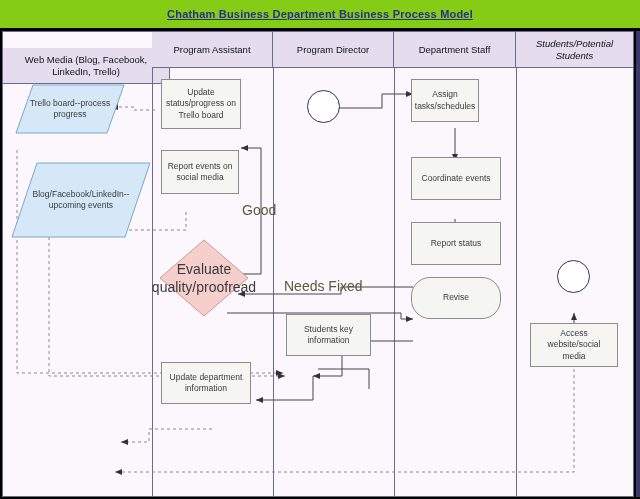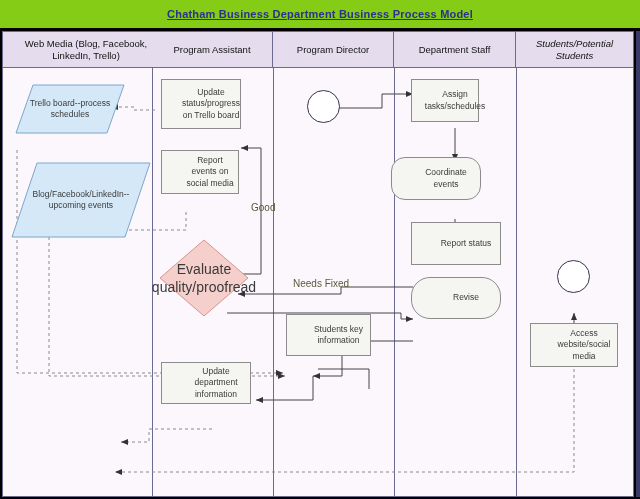--- a/index.html
+++ b/index.html
@@ -103,21 +103,20 @@
     text-align: center;
     font-size: 8.5px;
     line-height: 1.3;
     color: #3a3a3a;
     padding: 2px 4px;
   }
 
   .box {
     background: #f5f5f2;
     border: 1px solid #8c8c8c;
-    padding-left: 24px;
   }
 
   .circle {
     background: #ffffff;
     border: 1.5px solid #33334d;
     border-radius: 50%;
   }
   .para-wrap {
     position: absolute;
   }
@@ -150,25 +149,24 @@
     text-align: center;
     font-size: 14px;
     line-height: 1.3;
     color: #3a3a3a;
     pointer-events: none;
   }
 
   
   .edge-label {
     position: absolute;
-    font-size: 10px;
+    font-size: 14px;
     color: #5a5a3a;
     white-space: nowrap;
     background: transparent;
-    margin-left: 9px;
   }
 
   
   #connectors {
     position: absolute;
     left: 0;
     top: 0;
     width: 632px;
     height: 466px;
     pointer-events: none;
@@ -178,21 +176,21 @@
 <body>
 
 <div id="app">
 
   <div id="title-bar">
     <span id="title-text">Chatham Business Department Business Process Model</span>
   </div>
 
   <div id="canvas">
 
-    <div class="lane-header" style="left:0px; width:167px;">
+    <div class="lane-header" style="left:0px; width:167px;margin-top:16px;">
       <span>Web Media (Blog, Facebook, LinkedIn, Trello)</span>
     </div>
     <div class="lane-header" style="left:149px; width:121px;">
       <span>Program Assistant</span>
     </div>
     <div class="lane-header" style="left:270px; width:121px;">
       <span>Program Director</span>
     </div>
     <div class="lane-header" style="left:391px; width:122px;">
       <span>Department Staff</span>
@@ -252,21 +250,21 @@
         <path d="M209,397 L146,397 L146,410 L118,410" marker-end="url(#arrow-dash)"></path>
 
         <path d="M571,325 L571,440 L112,440" marker-end="url(#arrow-dash)"></path>
       </g>
     </svg>
 
     <div class="para-wrap" style="left:12px; top:52px; width:110px; height:50px;">
       <svg width="110" height="50" viewBox="0 0 110 50" xmlns="http://www.w3.org/2000/svg">
         <polygon points="18,1 109,1 92,49 1,49" fill="#d5e8f7" stroke="#7ba7cc" stroke-width="1"></polygon>
       </svg>
-      <div class="para-label">Trello board--process schedules</div>
+      <div class="para-label">Trello board--process progress</div>
     </div>
 
     <div class="para-wrap" style="left:8px; top:130px; width:140px; height:76px;">
       <svg width="140" height="76" viewBox="0 0 140 76" xmlns="http://www.w3.org/2000/svg">
         <polygon points="26,1 139,1 114,75 1,75" fill="#d5e8f7" stroke="#7ba7cc" stroke-width="1"></polygon>
       </svg>
       <div class="para-label">Blog/Facebook/LinkedIn--upcoming events</div>
     </div>
 
 
@@ -294,21 +292,21 @@
     </div>
 
     <div class="node box" style="left:283px; top:282px; width:85px; height:42px;">
       <span>Students key information</span>
     </div>
 
     <div class="node box" style="left:408px; top:47px; width:68px; height:43px;">
       <span>Assign tasks/schedules</span>
     </div>
 
-    <div class="node box" style="left:388px; top:125px; width:90px; height:43px;border-radius:14px;">
+    <div class="node box" style="left:408px; top:125px; width:90px; height:43px;">
       <span>Coordinate events</span>
     </div>
 
     <div class="node box" style="left:408px; top:190px; width:90px; height:43px;">
       <span>Report status</span>
     </div>
 
     <div class="node box" style="left:408px; top:245px; width:90px; height:42px;border-radius:19px;">
       <span>Revise</span>
     </div>

